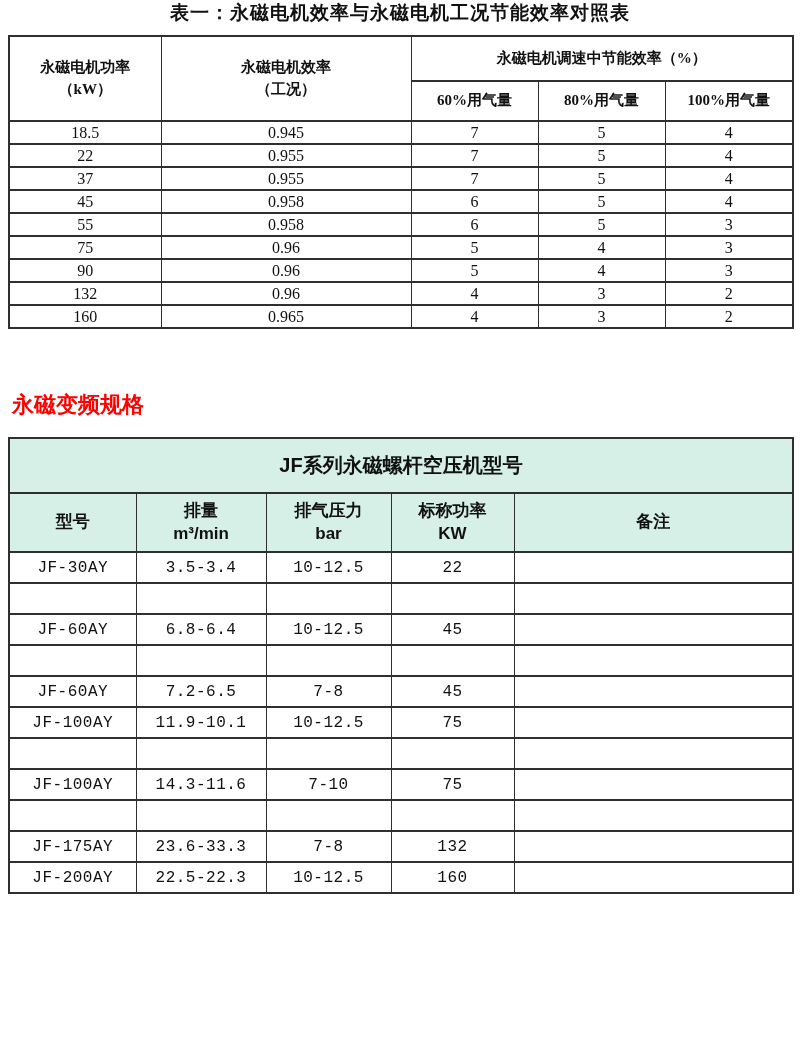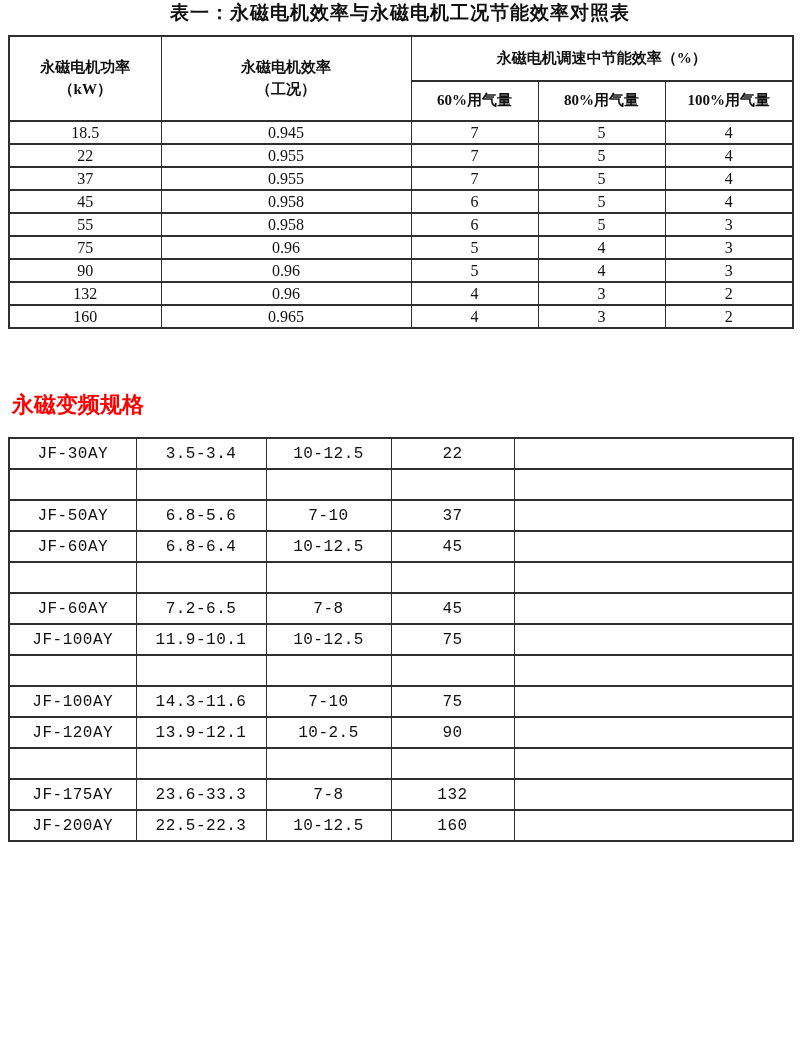--- a/index.html
+++ b/index.html
@@ -184,41 +184,47 @@
 
 <table class="t2">
   <colgroup>
     <col style="width:127px">
       <col style="width:130px">
       <col style="width:125px">
     <col style="width:123px">
       <col style="width:279px">
   </colgroup>
   <thead>
+    <tr class="tbl-title">
+      <td colspan="5">JF系列永磁螺杆空压机型号</td>
+    </tr>
+    <tr>
+      <th>型号</th>
+      <th>排量
+m³/min</th>
+      <th>排气压力
+bar</th>
+      <th>标称功率
+KW</th>
+      <th>备注</th>
+    </tr>
   </thead>
   <tbody>
       <tr>
         <td>JF-30AY</td>
         <td>3.5-3.4</td>
         <td>10-12.5</td>
         <td>22</td>
         <td></td>
       </tr>
       <tr>
         <td></td>
         <td></td>
         <td></td>
         <td></td>
-        <td></td>
-      </tr>
-      <tr>
-        <td>JF-50AY</td>
-        <td>6.8-5.6</td>
-        <td>7-10</td>
-        <td>37</td>
         <td></td>
       </tr>
       <tr>
         <td>JF-60AY</td>
         <td>6.8-6.4</td>
         <td>10-12.5</td>
         <td>45</td>
         <td></td>
       </tr>
       <tr>
@@ -250,27 +256,20 @@
         <td></td>
       </tr>
       <tr>
         <td>JF-100AY</td>
         <td>14.3-11.6</td>
         <td>7-10</td>
         <td>75</td>
         <td></td>
       </tr>
       <tr>
-        <td>JF-120AY</td>
-        <td>13.9-12.1</td>
-        <td>10-2.5</td>
-        <td>90</td>
-        <td></td>
-      </tr>
-      <tr>
         <td></td>
         <td></td>
         <td></td>
         <td></td>
         <td></td>
       </tr>
       <tr>
         <td>JF-175AY</td>
         <td>23.6-33.3</td>
         <td>7-8</td>

